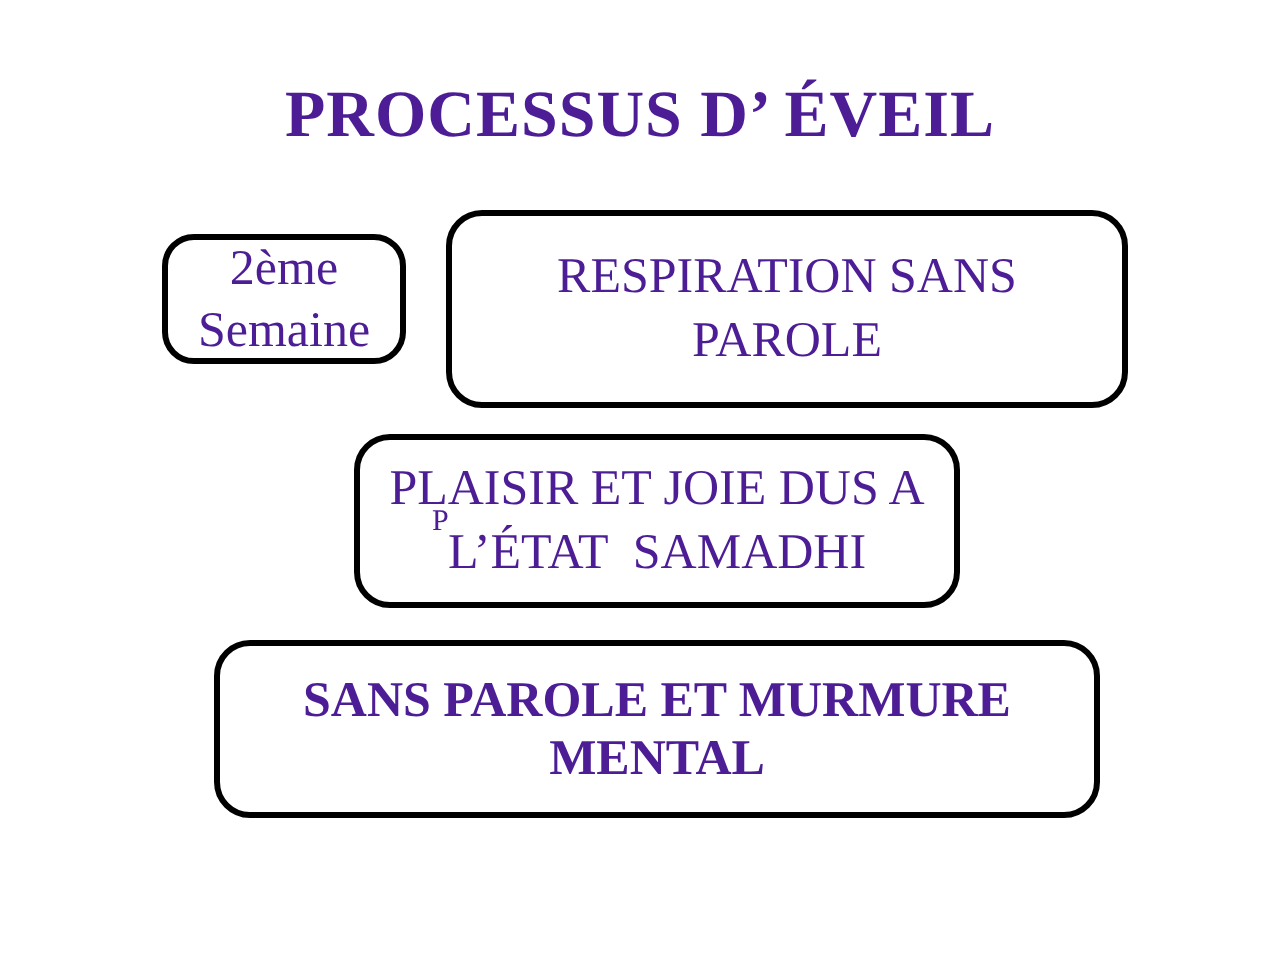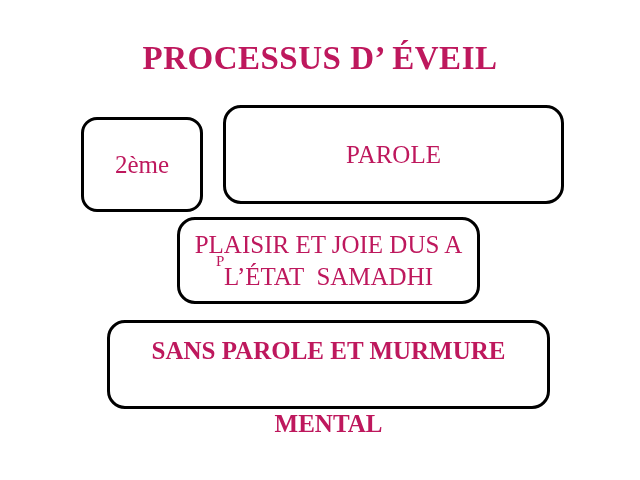--- a/index.html
+++ b/index.html
@@ -7,21 +7,21 @@
     padding: 0;
     background: #ffffff;
   }
   .slide {
     position: relative;
     width: 640px;
     height: 480px;
     background: #ffffff;
     overflow: hidden;
     font-family: "Liberation Serif", "DejaVu Serif", serif;
-    color: #be185d;
+    color: #4c1d95;
   }
   .title {
     position: absolute;
     top: 38px;
     left: 0;
     width: 100%;
     margin: 0;
     text-align: center;
     font-size: 33px;
     line-height: 40px;
@@ -40,21 +40,21 @@
     text-align: center;
   }
   .box .line {
     white-space: pre-wrap;
     font-size: 25px;
   }
   .box-week {
     left: 81px;
     top: 117px;
     width: 122px;
-    height: 95px;
+    height: 65px;
     border-radius: 16px;
   }
   .box-week .line { line-height: 31px; }
   .box-respiration {
     left: 223px;
     top: 105px;
     width: 341px;
     height: 99px;
     border-radius: 18px;
   }
@@ -77,35 +77,36 @@
   .box-sans-parole {
     left: 107px;
     top: 320px;
     width: 443px;
     height: 89px;
     border-radius: 18px;
   }
   .box-sans-parole .line {
     font-weight: bold;
     line-height: 29px;
-    margin-top: 44px;
   }
 </style>
 </head>
 <body>
 
 <div class="slide">
 
   <h1 class="title">PROCESSUS D’ ÉVEIL</h1>
 
   <div class="box box-week">
     <div class="line">2ème</div>
+    <div class="line">Semaine</div>
   </div>
 
   <div class="box box-respiration">
+    <div class="line">RESPIRATION SANS</div>
     <div class="line">PAROLE</div>
   </div>
 
   <div class="box box-plaisir">
     <span class="stray-p">P</span>
     <div class="line">PLAISIR ET JOIE DUS A</div>
     <div class="line">L’ÉTAT  SAMADHI</div>
   </div>
 
   <div class="box box-sans-parole">

